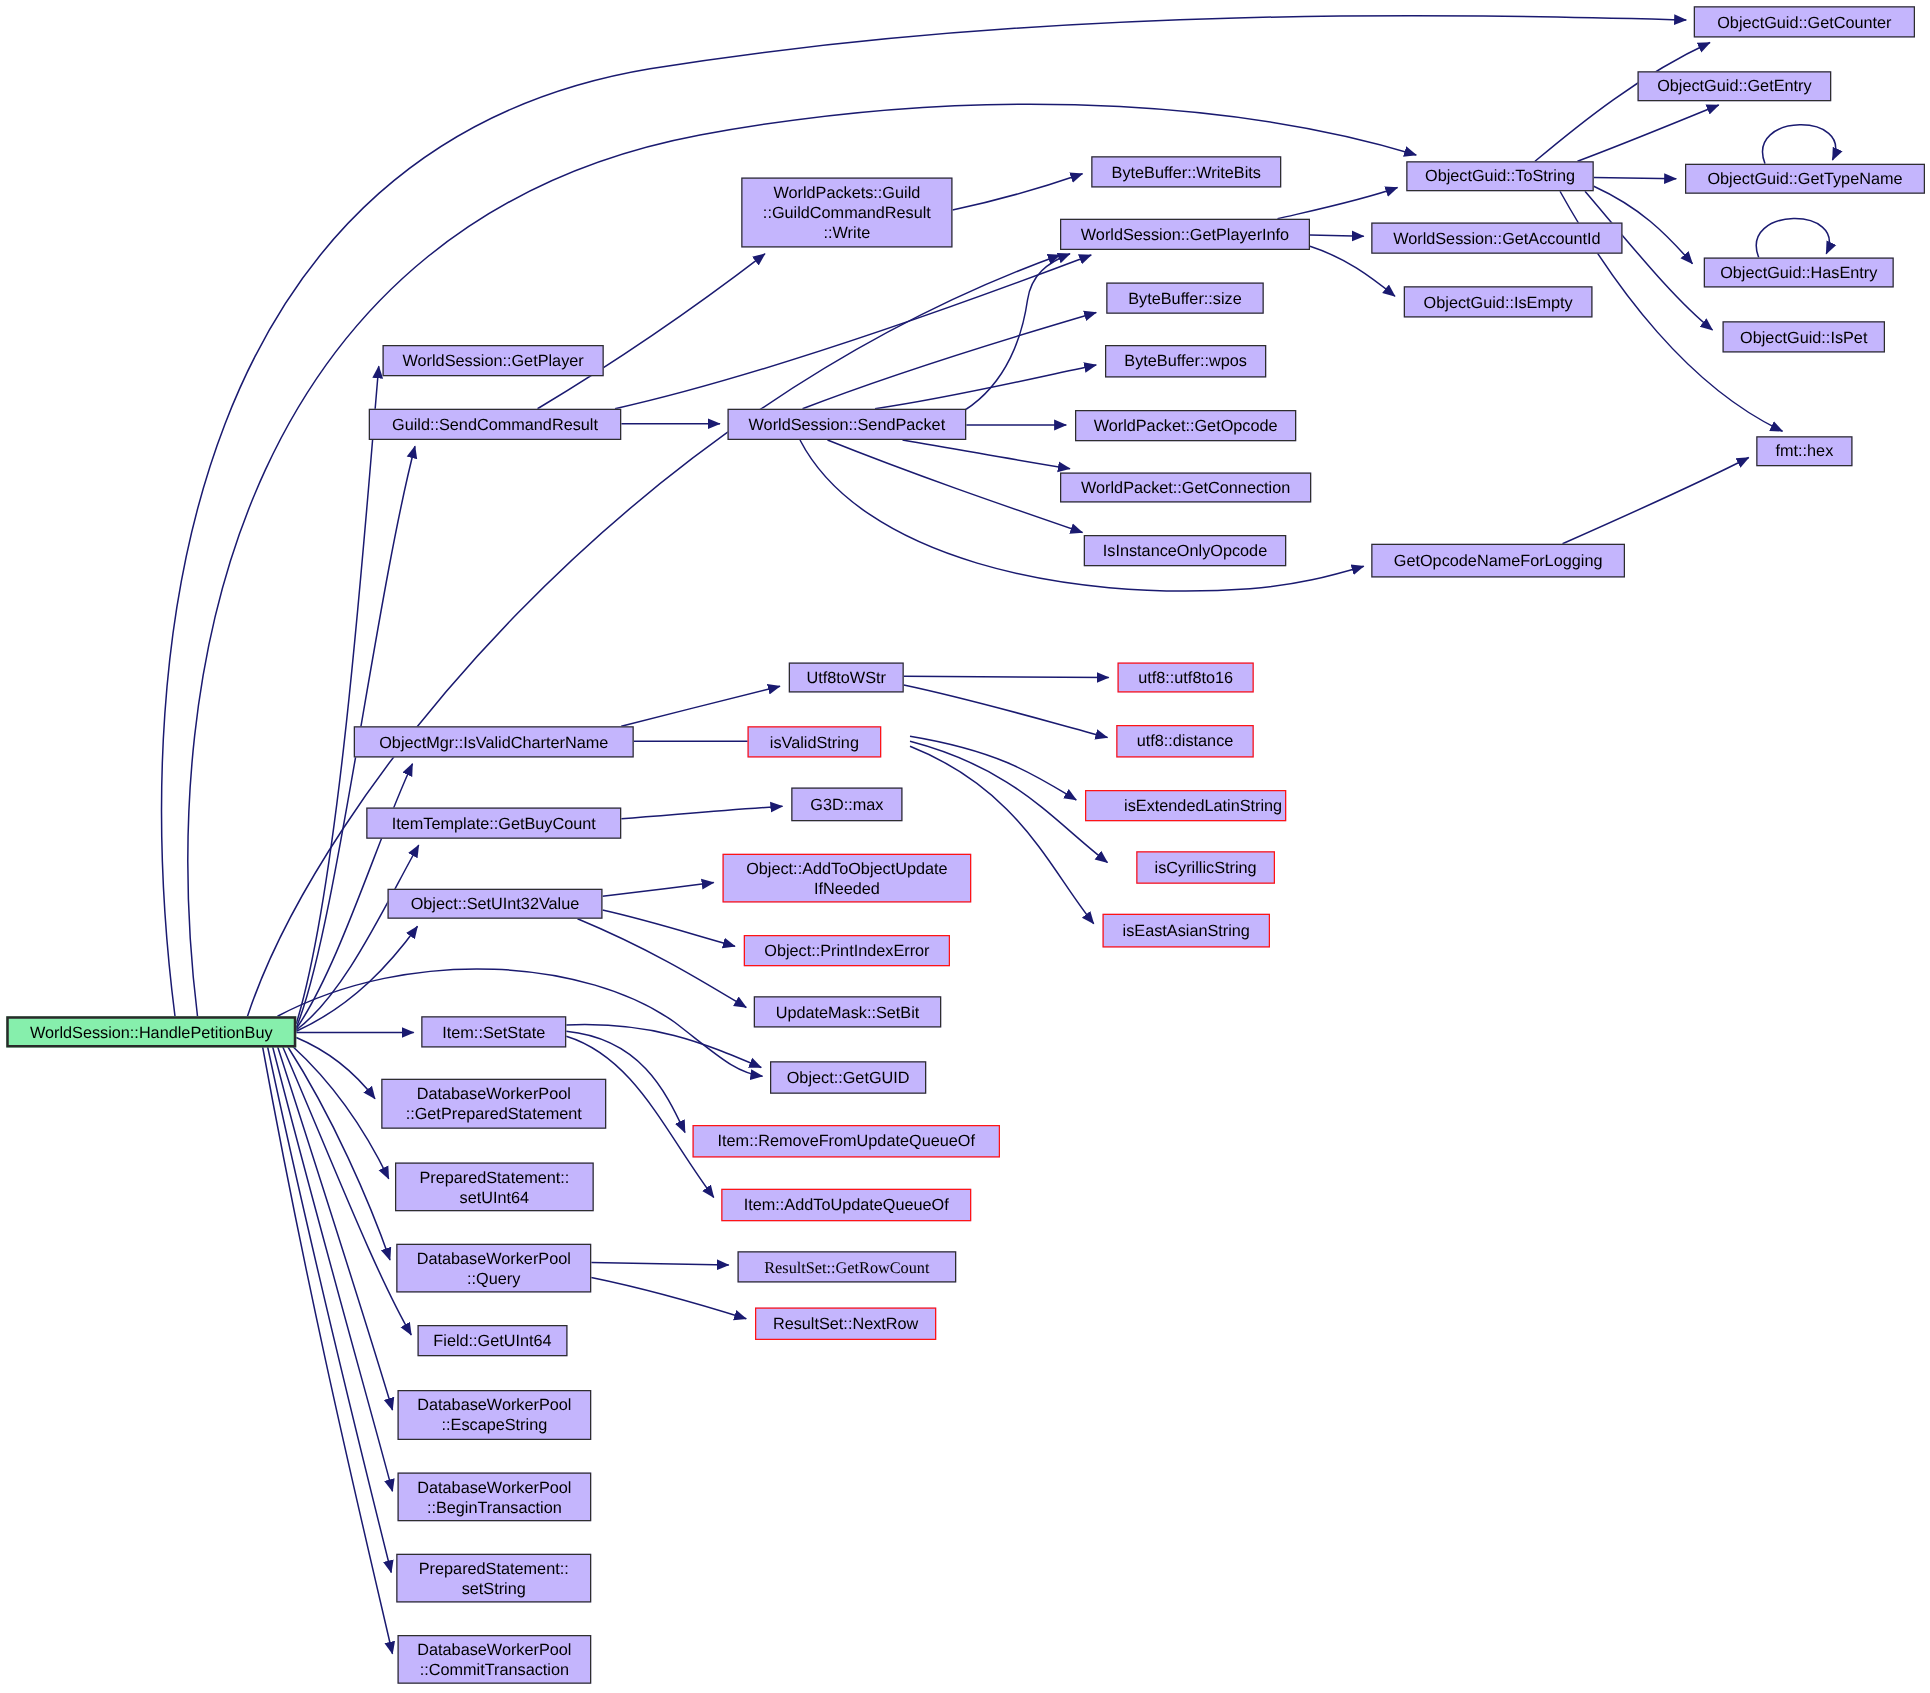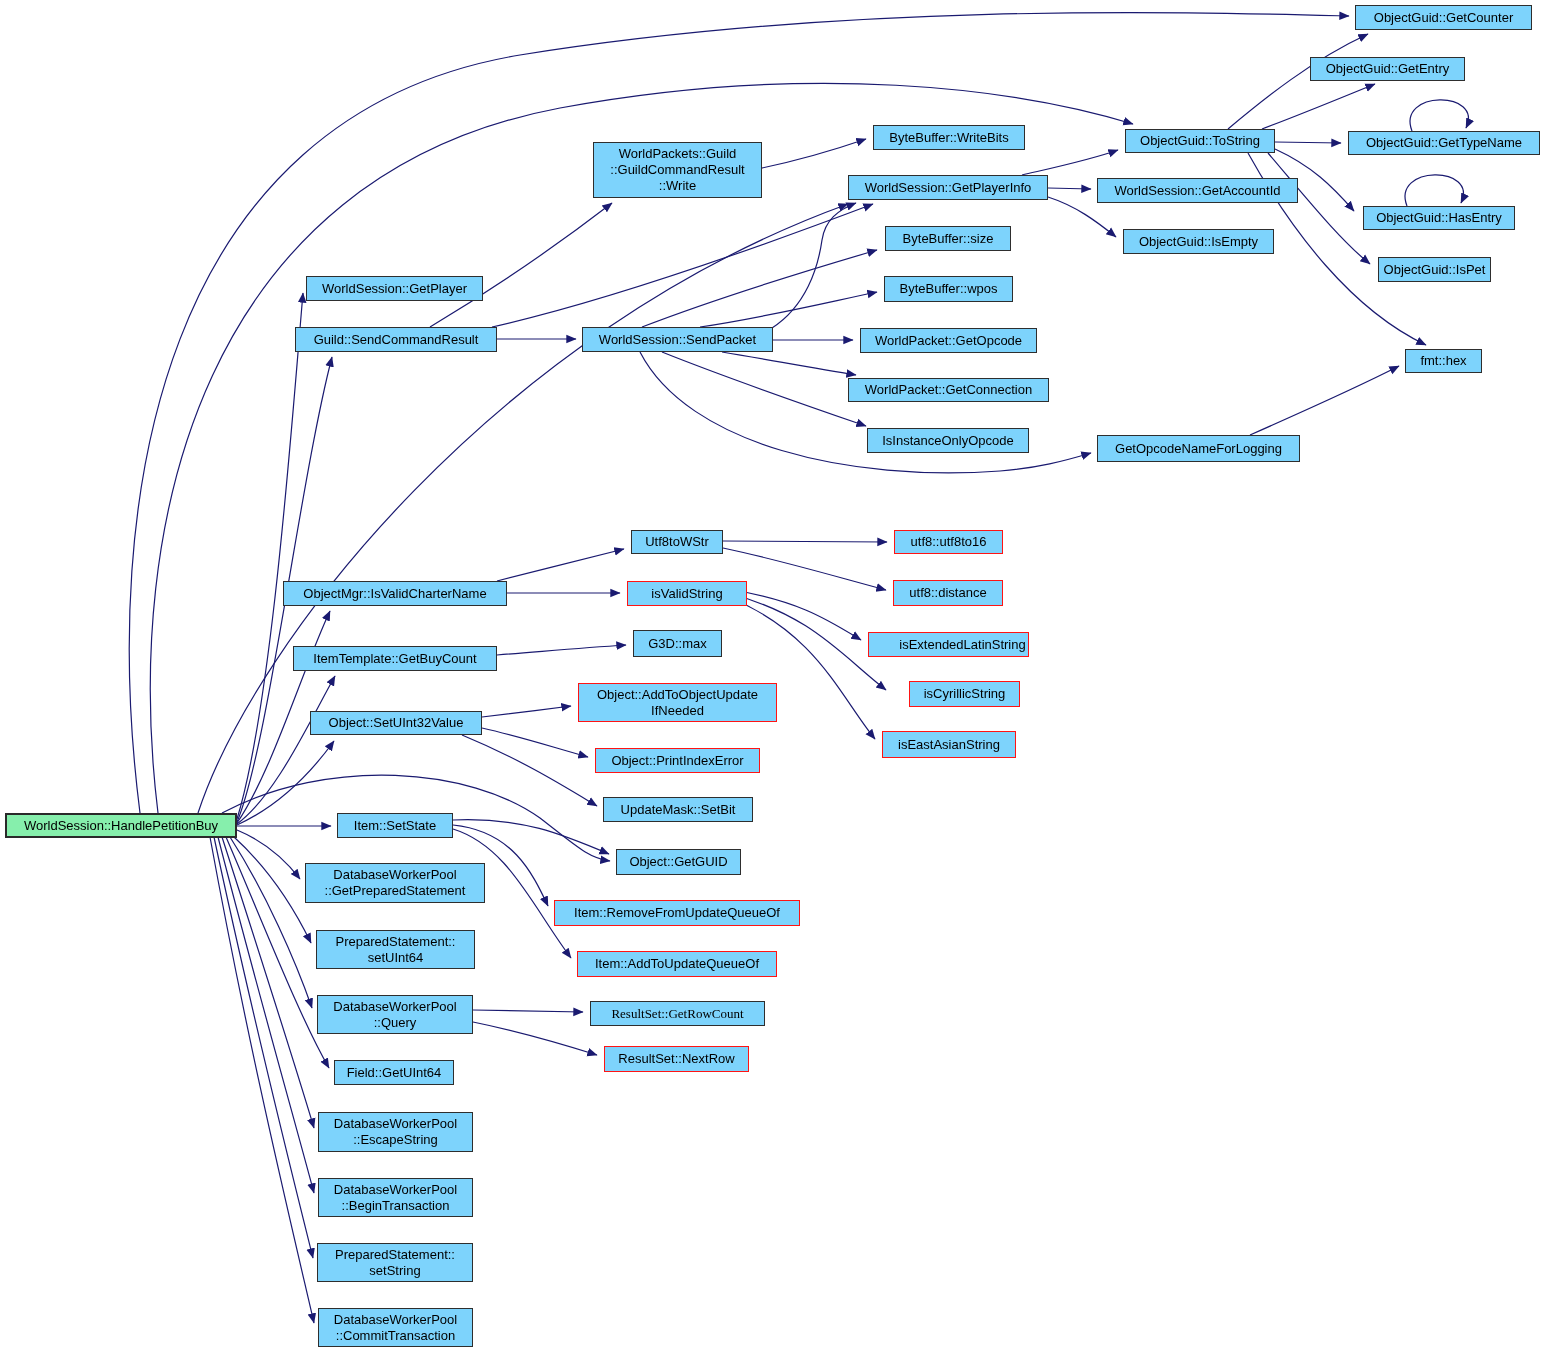--- a/index.html
+++ b/index.html
@@ -4,21 +4,21 @@
 <style>
   html,body { margin:0; padding:0; background:#ffffff; }
   #canvas {
     position:relative; width:1544px; height:1354px;
     background:#ffffff; overflow:hidden;
     font-family:"Liberation Sans", sans-serif;
   }
   #edges { position:absolute; left:0; top:0; width:1544px; height:1354px; }
   .node {
     position:absolute; box-sizing:border-box;
-    background:#7dd3fc; border:1px solid #2e2e2e;
+    background:#c4b5fd; border:1px solid #2e2e2e;
     display:flex; align-items:center; justify-content:center;
     text-align:center; color:#000;
     font-size:13px; line-height:1.22; white-space:pre-line;
     z-index:2; cursor:pointer;
   }
   .node.red { border:1px solid #ff1414; }
   .node.root {
     background:#86efac; border:2px solid #2a2a2a; cursor:default;
   }
 </style>
@@ -108,26 +108,26 @@
   <div class="node" style="left:848px;top:378px;width:201px;height:24px;">WorldPacket::GetConnection</div>
   <div class="node" style="left:867px;top:428px;width:162px;height:25px;">IsInstanceOnlyOpcode</div>
   <div class="node" style="left:1097px;top:435px;width:203px;height:27px;">GetOpcodeNameForLogging</div>
   <div class="node" style="left:1125px;top:129px;width:150px;height:24px;">ObjectGuid::ToString</div>
   <div class="node" style="left:1097px;top:178px;width:201px;height:25px;">WorldSession::GetAccountId</div>
   <div class="node" style="left:1123px;top:229px;width:151px;height:25px;">ObjectGuid::IsEmpty</div>
   <div class="node" style="left:1355px;top:5px;width:177px;height:25px;">ObjectGuid::GetCounter</div>
   <div class="node" style="left:1310px;top:57px;width:155px;height:24px;">ObjectGuid::GetEntry</div>
   <div class="node" style="left:1348px;top:131px;width:192px;height:24px;">ObjectGuid::GetTypeName</div>
   <div class="node" style="left:1363px;top:206px;width:152px;height:24px;">ObjectGuid::HasEntry</div>
-  <div class="node" style="left:1378px;top:257px;width:113px;height:25px;">ObjectGuid::IsPet</div>
+  <div class="node" style="left:1378px;top:257px;width:130px;height:25px;">ObjectGuid::IsPet</div>
   <div class="node" style="left:1405px;top:349px;width:77px;height:24px;">fmt::hex</div>
 
   <div class="node" style="left:283px;top:581px;width:224px;height:25px;">ObjectMgr::IsValidCharterName</div>
   <div class="node" style="left:631px;top:530px;width:92px;height:24px;">Utf8toWStr</div>
-  <div class="node red" style="left:627px;top:581px;width:120px;height:25px;">isValidString</div>
+  <div class="node red" style="left:598px;top:581px;width:107px;height:25px;">isValidString</div>
   <div class="node red" style="left:894px;top:530px;width:109px;height:24px;">utf8::utf8to16</div>
   <div class="node red" style="left:893px;top:580px;width:110px;height:26px;">utf8::distance</div>
   <div class="node red" style="left:868px;top:632px;width:161px;height:25px;padding-left:28px;">isExtendedLatinString</div>
   <div class="node red" style="left:893px;top:681px;width:111px;height:26px;margin-left:16px;">isCyrillicString</div>
   <div class="node red" style="left:882px;top:731px;width:134px;height:27px;">isEastAsianString</div>
 
   <div class="node" style="left:293px;top:646px;width:204px;height:25px;text-align:center;">ItemTemplate::GetBuyCount</div>
   <div class="node" style="left:633px;top:630px;width:89px;height:27px;">G3D::max</div>
   <div class="node" style="left:310px;top:711px;width:172px;height:24px;">Object::SetUInt32Value</div>
   <div class="node red" style="left:578px;top:683px;width:199px;height:39px;">Object::AddToObjectUpdate

